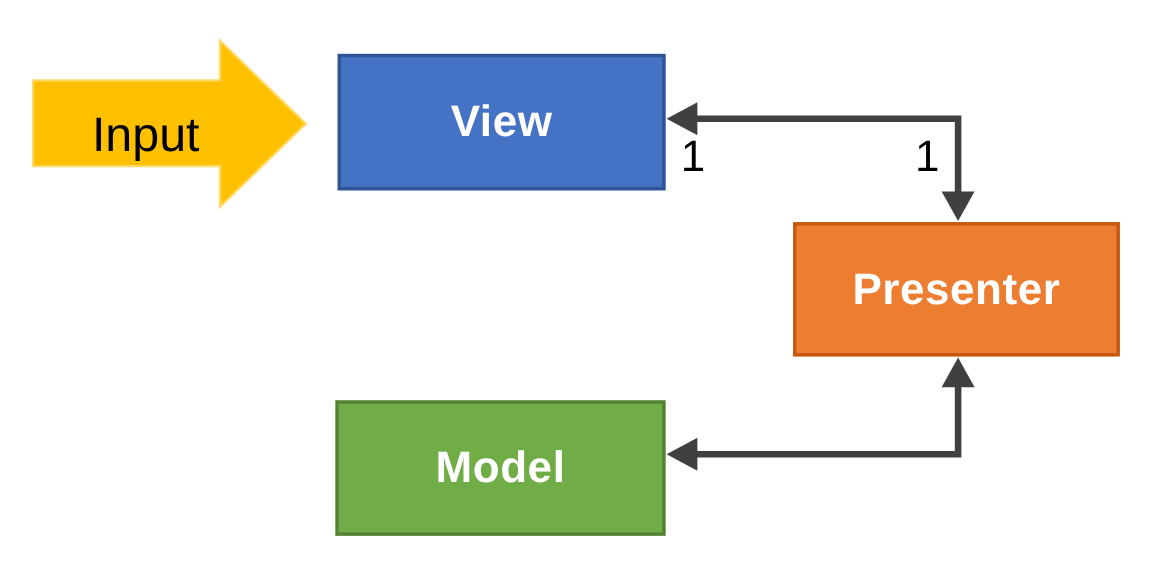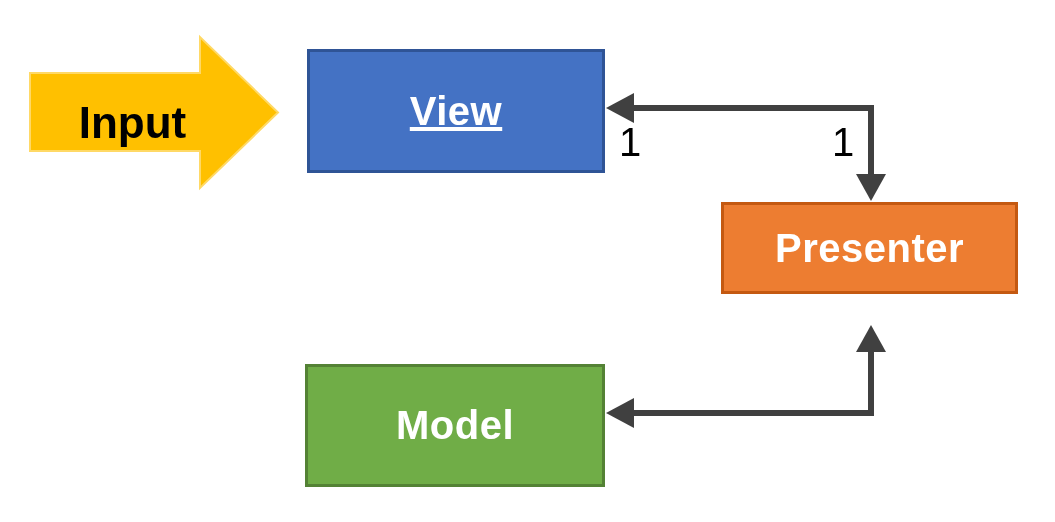--- a/index.html
+++ b/index.html
@@ -45,42 +45,41 @@
     justify-content: center;
     font-weight: bold;
     font-size: 40px;
     letter-spacing: 0.5px;
   }
   .node-view {
     left: 307px; top: 49px; width: 298px; height: 124px;
     background: var(--view-fill, #4472C4);
     border: 3px solid var(--view-border, #2F5496);
     color: var(--node-text, #FFFFFF);
-    text-decoration: underline;
   }
   .node-presenter {
-    left: 721px; top: 202px; width: 297px; height: 92px;
+    left: 721px; top: 202px; width: 297px; height: 122px;
     background: var(--presenter-fill, #ED7D31);
     border: 3px solid var(--presenter-border, #C45911);
     color: var(--node-text, #FFFFFF);
   }
   .node-model {
     left: 305px; top: 352px; width: 300px; height: 123px;
     background: var(--model-fill, #70AD47);
     border: 3px solid var(--model-border, #548235);
     color: var(--node-text, #FFFFFF);
     margin-top: 12px;
   }
   .input-label {
     position: absolute;
     left: 30px; top: 73px; width: 205px; height: 100px;
     display: flex;
     align-items: center;
     justify-content: center;
-    font-weight: bold;
+    font-weight: normal;
     font-size: 44px;
     color: var(--input-text, #000000);
   }
   .mult {
     position: absolute;
     width: 30px;
     text-align: center;
     font-size: 40px;
     line-height: 1;
     color: var(--multiplicity-text, #000000);

